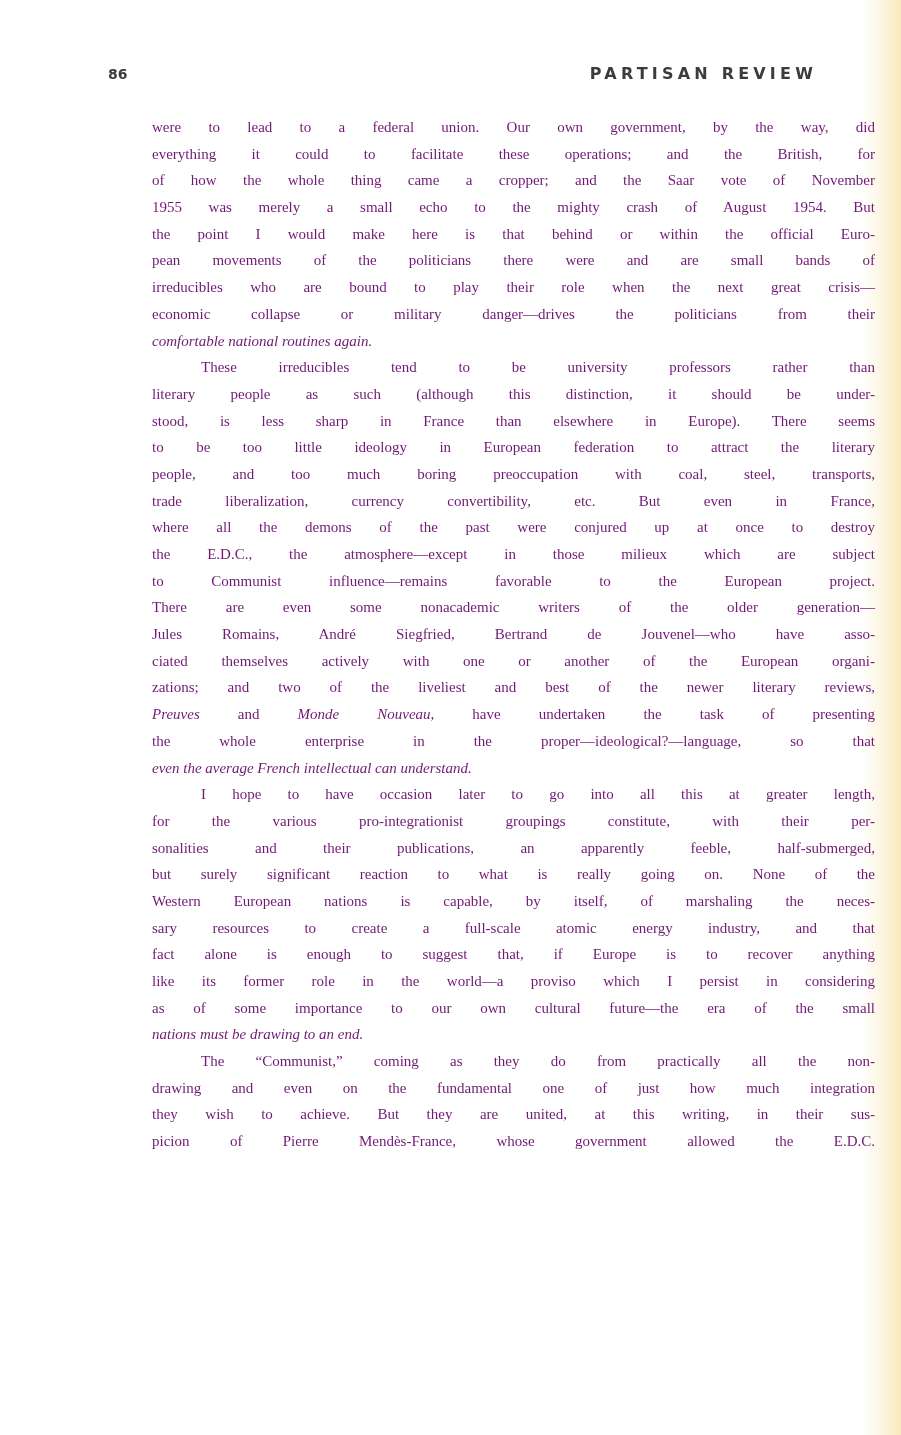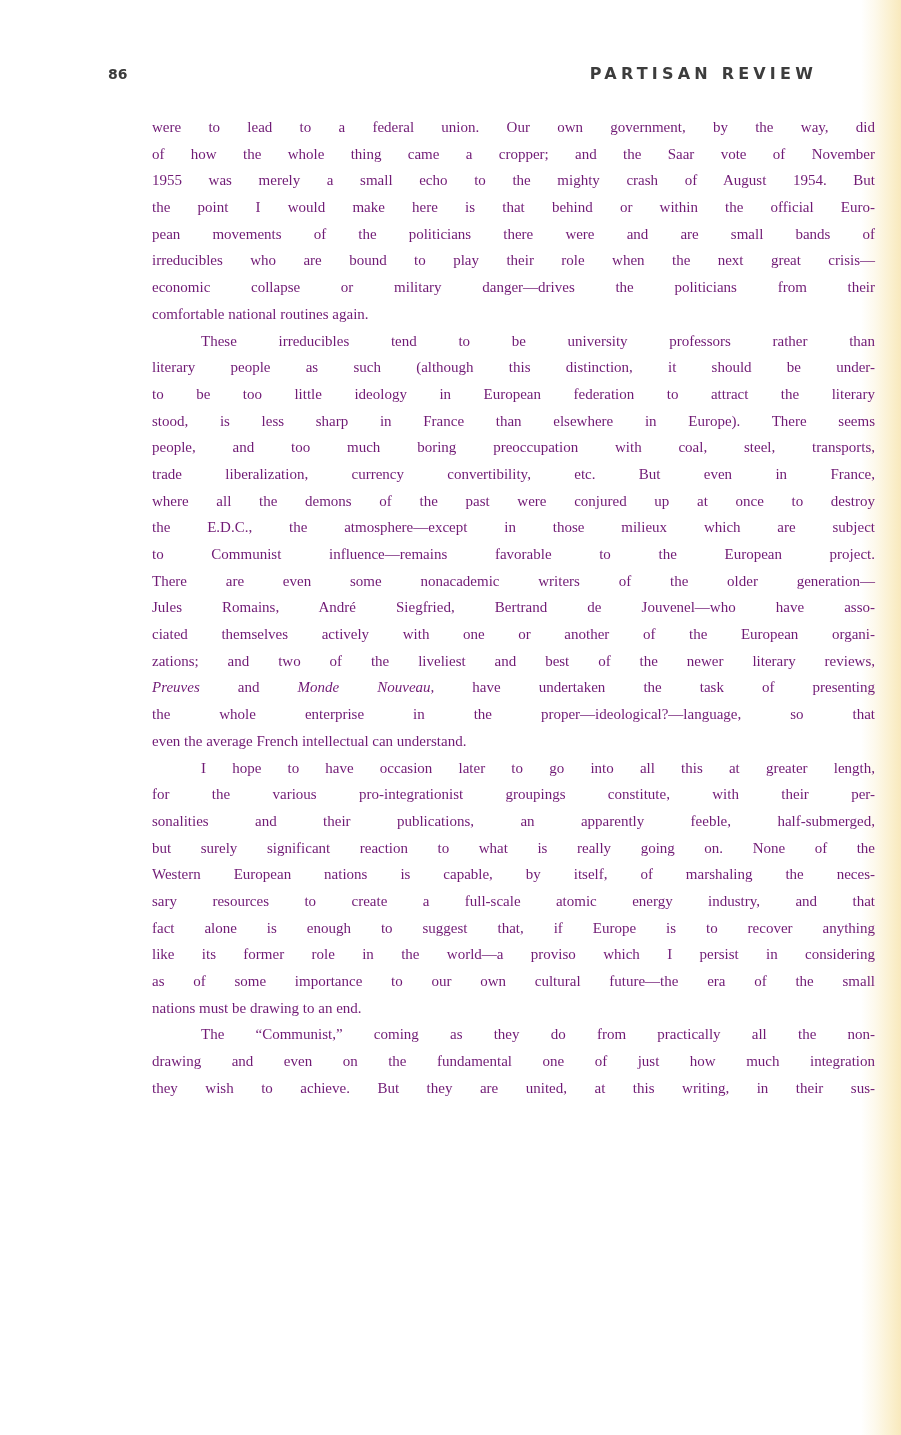--- a/index.html
+++ b/index.html
@@ -63,20 +63,21 @@
     }
     .line {
       display: block;
       text-align: justify;
       text-align-last: justify;
       white-space: nowrap;
       height: 26.7px;
     }
     .line.last {
       text-align-last: left;
+      font-style: italic;
     }
     .line.indent {
       padding-left: 49px;
     }
     .line > span {
       display: inline;
     }
     em {
       font-style: italic;
     }
@@ -87,33 +88,34 @@
 <div class="page-edge"></div>
 
 <div class="running-head">
   <span class="page-number">86</span>
   <span class="journal-title">PARTISAN REVIEW</span>
 </div>
 
 <div class="body-text" id="body-text">
     <p>
       <span class="line">were to lead to a federal union. Our own government, by the way, did</span>
+      <span class="line">everything it could to facilitate these operations; and the British, for</span>
       <span class="line">of how the whole thing came a cropper; and the Saar vote of November</span>
       <span class="line">1955 was merely a small echo to the mighty crash of August 1954. But</span>
       <span class="line">the point I would make here is that behind or within the official Euro-</span>
       <span class="line">pean movements of the politicians there were and are small bands of</span>
       <span class="line">irreducibles who are bound to play their role when the next great crisis—</span>
       <span class="line">economic collapse or military danger—drives the politicians from their</span>
       <span class="line last">comfortable national routines again.</span>
     </p>
     <p>
       <span class="line indent">These irreducibles tend to be university professors rather than</span>
       <span class="line">literary people as such (although this distinction, it should be under-</span>
+      <span class="line">stood, is less sharp in France than elsewhere in Europe). There seems</span>
       <span class="line">to be too little ideology in European federation to attract the literary</span>
-      <span class="line">stood, is less sharp in France than elsewhere in Europe). There seems</span>
       <span class="line">people, and too much boring preoccupation with coal, steel, transports,</span>
       <span class="line">trade liberalization, currency convertibility, etc. But even in France,</span>
       <span class="line">where all the demons of the past were conjured up at once to destroy</span>
       <span class="line">the E.D.C., the atmosphere—except in those milieux which are subject</span>
       <span class="line">to Communist influence—remains favorable to the European project.</span>
       <span class="line">There are even some nonacademic writers of the older generation—</span>
       <span class="line">Jules Romains, André Siegfried, Bertrand de Jouvenel—who have asso-</span>
       <span class="line">ciated themselves actively with one or another of the European organi-</span>
       <span class="line">zations; and two of the liveliest and best of the newer literary reviews,</span>
       <span class="line"><em>Preuves</em><span> and </span><em>Monde Nouveau,</em><span> have undertaken the task of presenting</span></span>
@@ -129,14 +131,15 @@
       <span class="line">sary resources to create a full-scale atomic energy industry, and that</span>
       <span class="line">fact alone is enough to suggest that, if Europe is to recover anything</span>
       <span class="line">like its former role in the world—a proviso which I persist in considering</span>
       <span class="line">as of some importance to our own cultural future—the era of the small</span>
       <span class="line last">nations must be drawing to an end.</span>
     </p>
     <p>
       <span class="line indent">The “Communist,” coming as they do from practically all the non-</span>
       <span class="line">drawing and even on the fundamental one of just how much integration</span>
       <span class="line">they wish to achieve. But they are united, at this writing, in their sus-</span>
+      <span class="line">picion of Pierre Mendès-France, whose government allowed the E.D.C.</span>
     </p>
   </div>
 
 </body></html>

